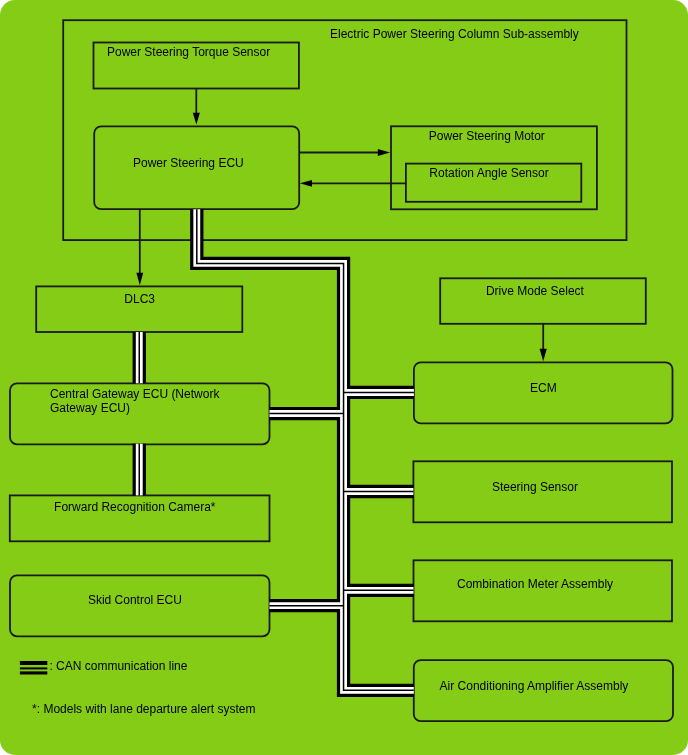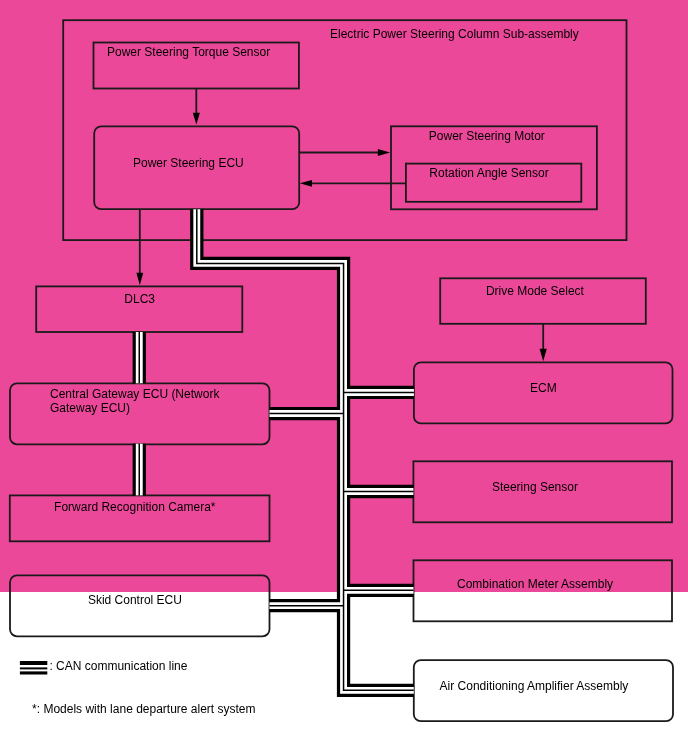--- a/index.html
+++ b/index.html
@@ -1,19 +1,19 @@
 <!DOCTYPE html>
 <html><head>
 <meta charset="utf-8">
 <title>Electric Power Steering Column Sub-assembly Diagram</title>
 <style>
   html,body{margin:0;padding:0;background:#ffffff;}
   body{width:688px;height:755px;overflow:hidden;
        font-family:"Liberation Sans",sans-serif;color:#000;}
-  #diagram{position:relative;width:688px;height:592px;background:#ec4899;}
+  #diagram{position:relative;width:688px;height:755px;background:#84cc16;border-radius:15px;}
   svg{display:block;}
   text{font-family:"Liberation Sans",sans-serif;font-size:12px;fill:#000000;
        -webkit-font-smoothing:antialiased;}
   .box{fill:none;stroke:#1a1a1a;stroke-width:1.8;}
   .thinline{fill:none;stroke:#1a1a1a;stroke-width:1.8;}
   .arrowhead{fill:#000000;stroke:none;}
   .can-outer{fill:none;stroke:#000000;stroke-width:13.3;stroke-linecap:butt;stroke-linejoin:miter;}
   .can-inner{fill:none;stroke:#ffffff;stroke-width:6.9;stroke-linecap:butt;stroke-linejoin:miter;}
   .can-core{fill:none;stroke:#000000;stroke-width:1.5;stroke-linecap:butt;stroke-linejoin:miter;}
   .legend-bar{fill:#000000;}

